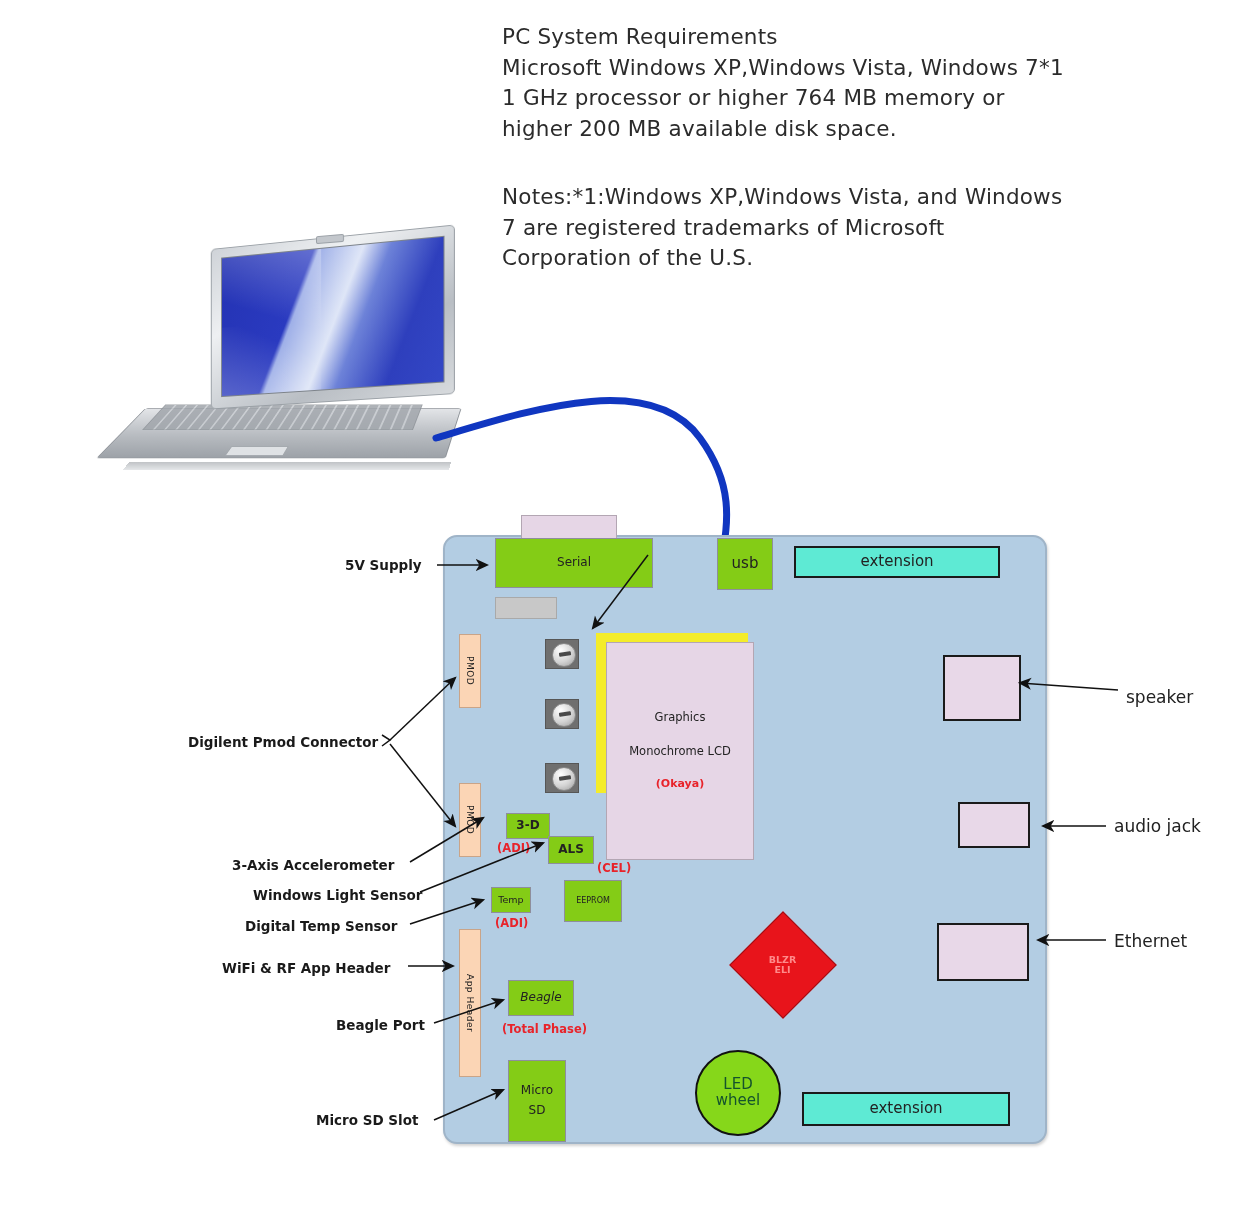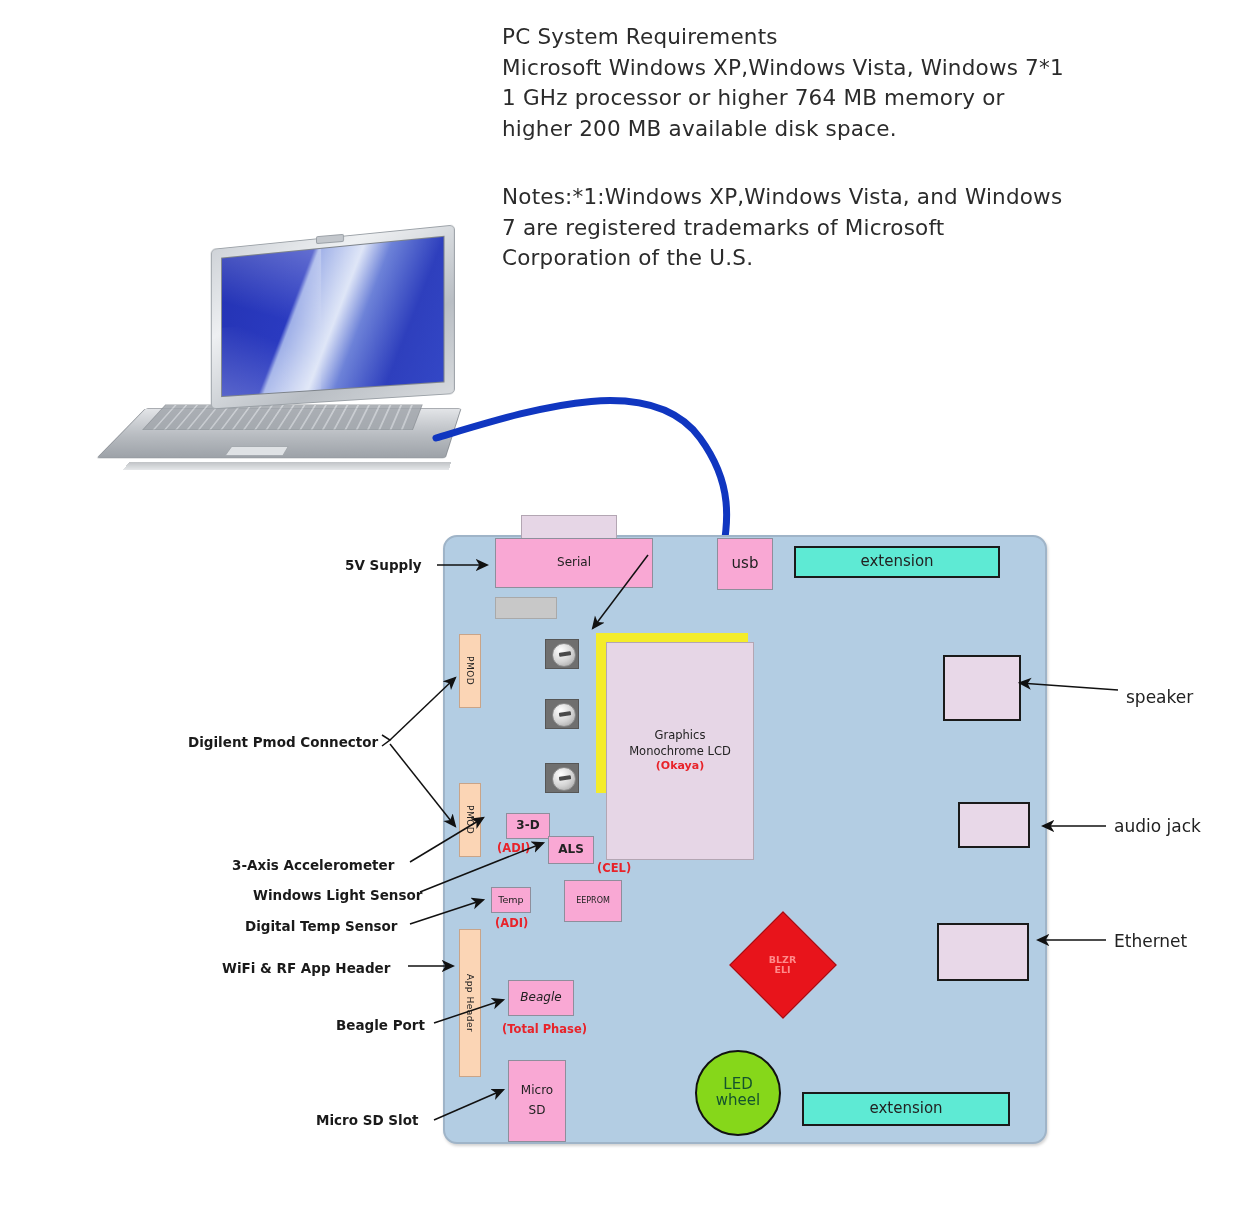--- a/index.html
+++ b/index.html
@@ -51,21 +51,21 @@
   
   #cable{position:absolute;left:400px;top:380px;width:420px;height:190px;}
 
   
   #board{position:absolute;left:443px;top:535px;width:600px;height:605px;
          background:#b3cde3;border:2px solid #9fb4c8;border-radius:14px;
          box-shadow:1px 2px 3px rgba(0,0,0,.18);}
   .blk{position:absolute;box-sizing:border-box;
        display:flex;align-items:center;justify-content:center;text-align:center;
        font-size:10px;color:#222;line-height:1.15;}
-  .pink{background:#f9a8d4;border:1.5px solid #8e8e9c;}
+  .pink{background:#84cc16;border:1.5px solid #8e8e9c;}
   .pink-nb{background:#e6d6e6;border:1.5px solid #b3a6b3;}
   .orange{background:#fbd5b5;border:1.5px solid #c9a488;}
   .orange-hd{background:#5eead4;border:2px solid #1a1a1a;}
   .grayblk{background:#c8c8c8;border:1.5px solid #a9a9a9;}
   .sq-blk{background:#e8d8e8;border:2px solid #1a1a1a;}
   .vert{writing-mode:vertical-rl;text-orientation:mixed;font-size:9px;letter-spacing:.5px;}
   .red{color:#e8232a;font-size:11px;font-weight:bold;}
   .redlbl{position:absolute;color:#e8232a;font-size:11.5px;font-weight:bold;white-space:nowrap;}
 
   .knob{position:absolute;width:34px;height:30px;}
@@ -161,21 +161,21 @@
   <div class="knob" style="left:100px;top:226px;">
     <div class="pad"></div>
       <div class="dial"></div>
       <div class="slot"></div>
     </div>
 
   <div id="flex-h"></div>
   <div id="flex-v"></div>
 
   <div class="blk pink-nb" style="left:161px;top:105px;width:148px;height:218px;
-       flex-direction:column;gap:2px;font-size:11.5px;">
+       flex-direction:column;gap:20px;font-size:11.5px;">
     <span>Graphics</span>
     <span>Monochrome LCD</span>
     <span class="red">(Okaya)</span>
   </div>
 
   <div class="blk pink" style="left:61px;top:276px;width:44px;height:26px;font-size:12px;font-weight:bold;">3-D</div>
   <div class="redlbl" style="left:52px;top:304px;">(ADI)</div>
 
   <div class="blk pink" style="left:103px;top:299px;width:46px;height:28px;font-size:12px;font-weight:bold;">ALS</div>
   <div class="redlbl" style="left:152px;top:324px;">(CEL)</div>

